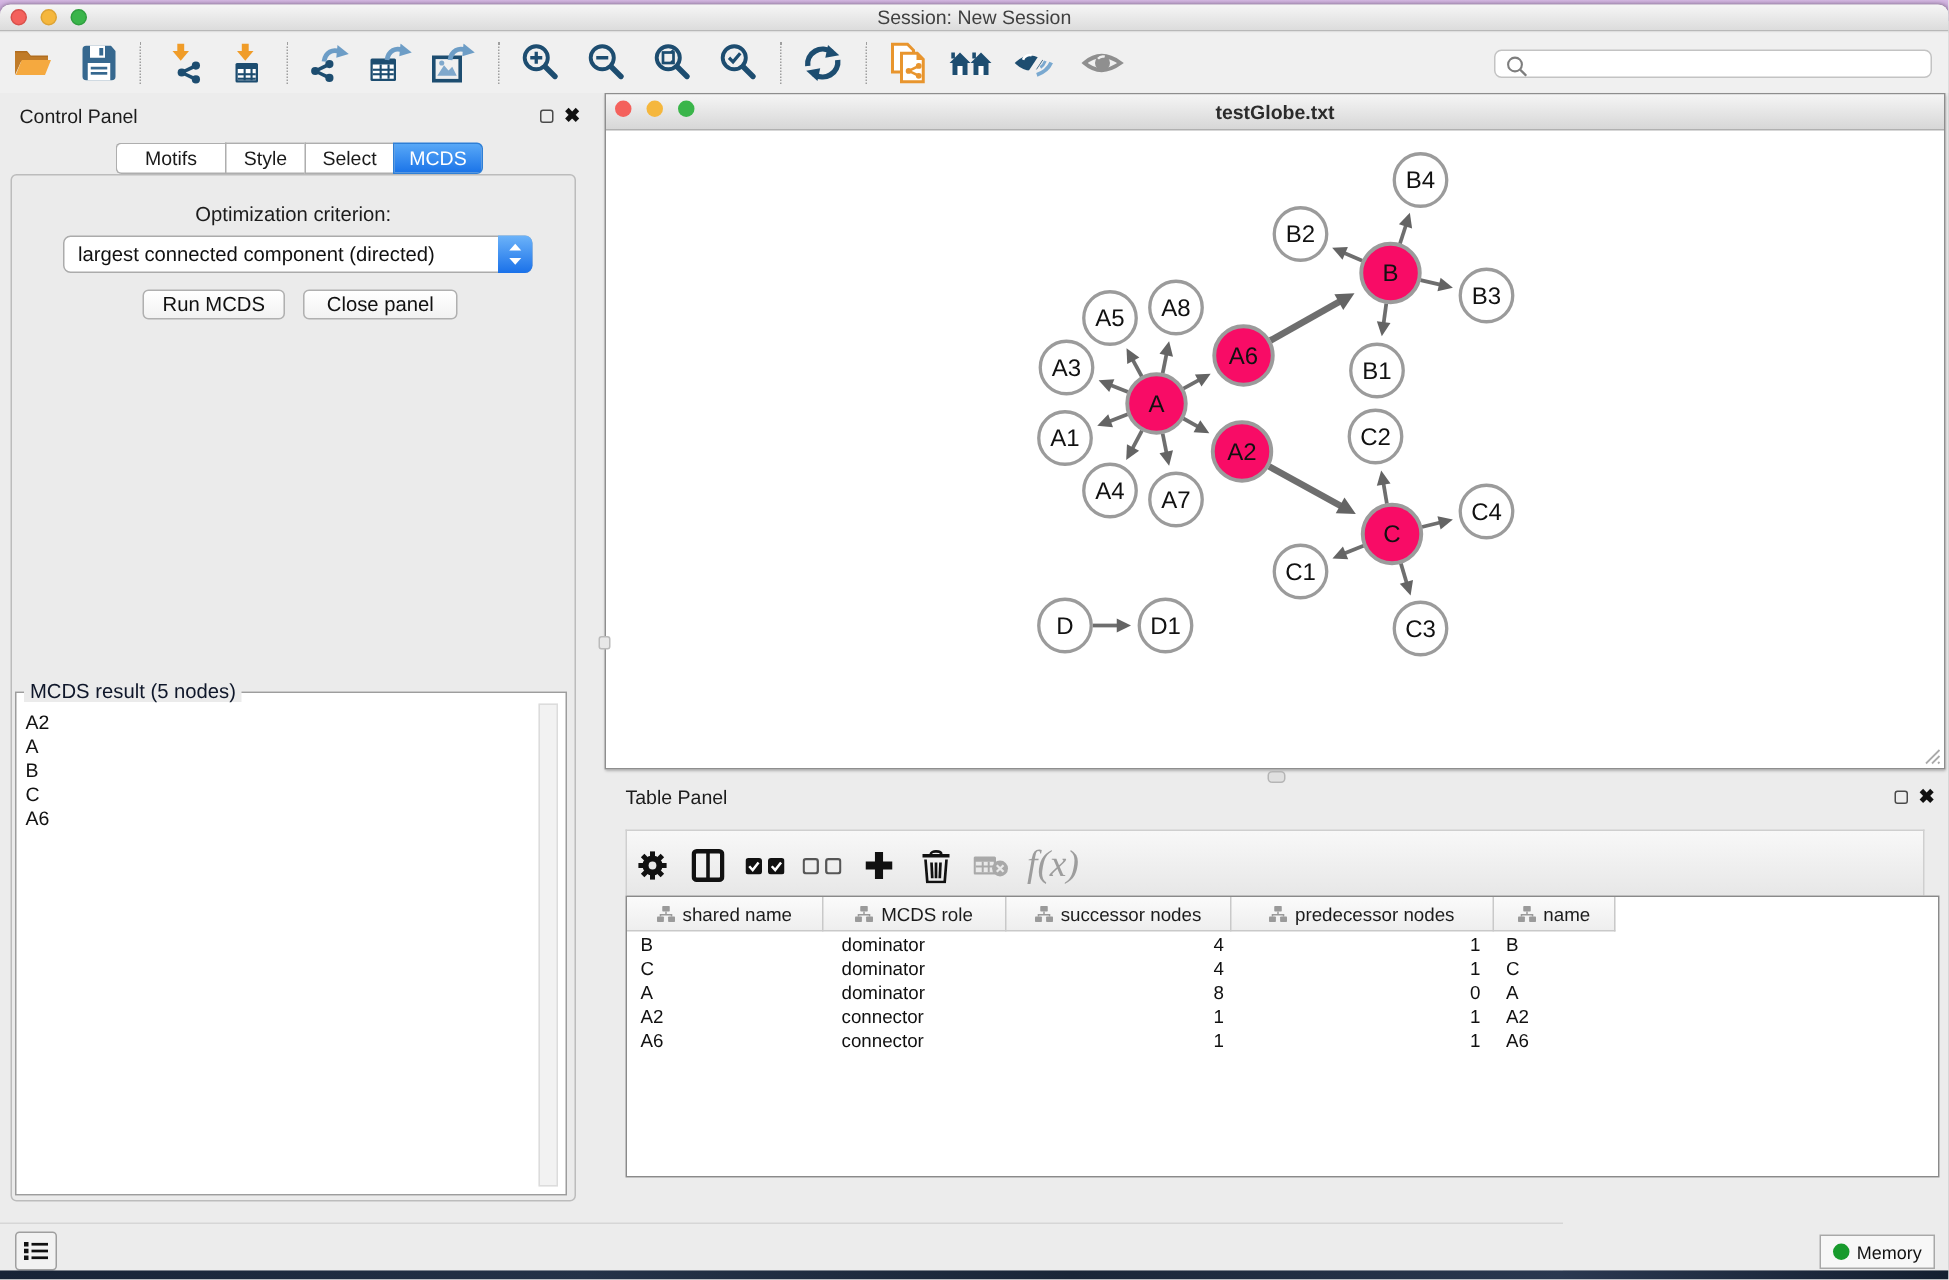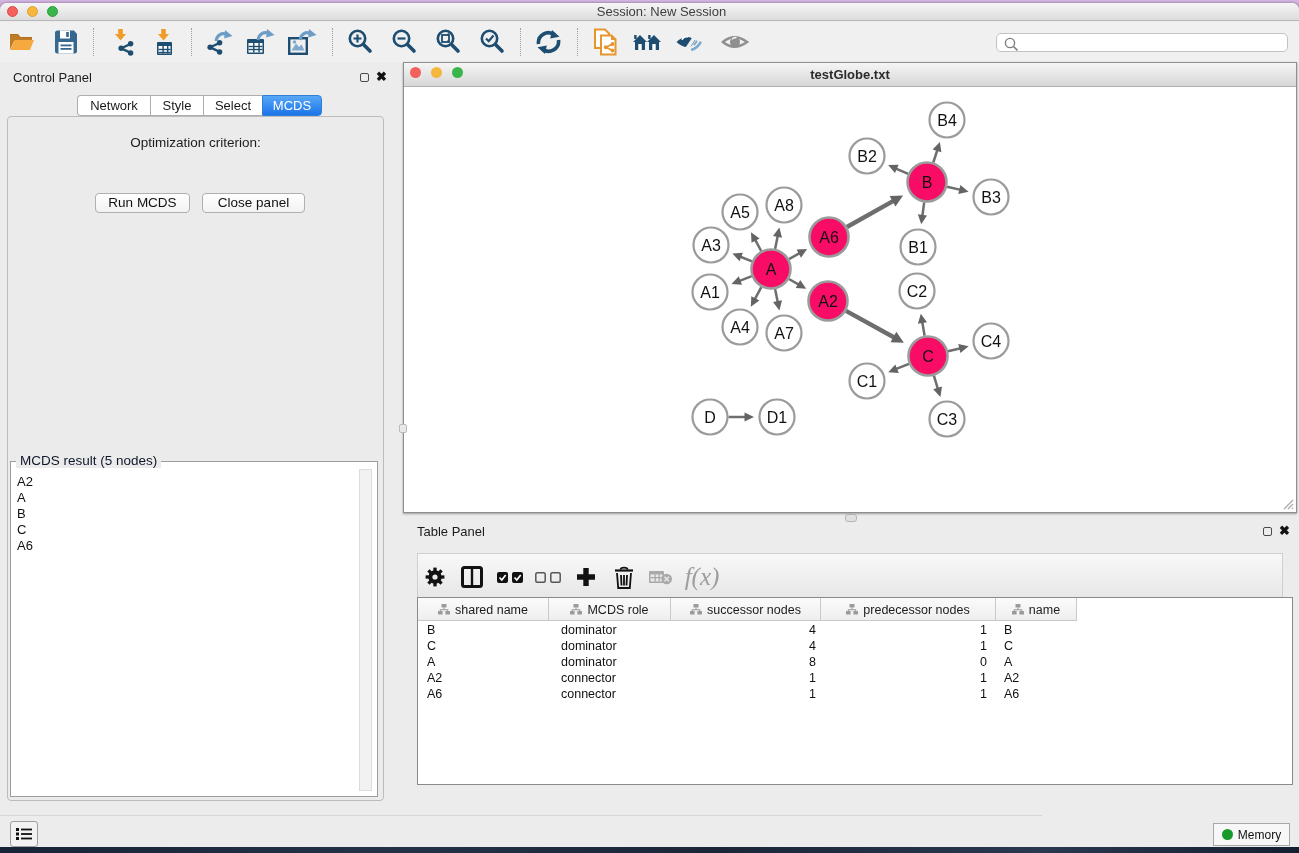--- a/index.html
+++ b/index.html
@@ -1,19 +1,19 @@
 <!DOCTYPE html>
 <html><head><meta charset="utf-8"><style>
 *{margin:0;padding:0;box-sizing:border-box;}
 html,body{width:1299px;height:853px;overflow:hidden;font-family:"Liberation Sans",sans-serif;}
 body{background:#ececec;position:relative;}
 .desktop-top{position:absolute;left:0;top:0;width:1299px;height:14px;background:linear-gradient(#d5b8e3,#bb95cf);z-index:0;}
 .desktop-bot{position:absolute;left:0;top:847px;width:1299px;height:6px;background:linear-gradient(90deg,#172336,#243248 30%,#1a2638 55%,#2a3850 80%,#141f30);z-index:5;}
 .appwin{position:absolute;left:0;top:3px;width:1299px;height:844px;background:#ececec;border-radius:7px 7px 0 0;z-index:1;box-shadow:0 0 3px rgba(0,0,0,.4);}
-.titlebar{position:absolute;left:0;top:0;width:100%;height:18px;background:linear-gradient(#f6f6f6,#dcdcdc);border-bottom:1px solid #b8b8b8;border-radius:7px 7px 0 0;padding-left:12px;}
+.titlebar{position:absolute;left:0;top:0;width:100%;height:18px;background:linear-gradient(#f6f6f6,#dcdcdc);border-bottom:1px solid #b8b8b8;border-radius:7px 7px 0 0;}
 .titlebar .tl{position:absolute;top:3px;width:11px;height:11px;border-radius:50%;}
 .title-text{position:absolute;top:0;width:100%;text-align:center;font-size:13px;line-height:18px;color:#404040;}
 .toolbar{position:absolute;left:0;top:19px;width:100%;height:40px;background:#f0f0f0;}
 .tbi{position:absolute;top:0;height:40px;display:flex;align-items:center;justify-content:center;}
 .tbsep{position:absolute;top:6px;height:28px;border-left:1px dotted #9f9f9f;width:0;}
 .searchbox{position:absolute;left:996px;top:11px;width:292px;height:19px;background:#fff;border:1px solid #c3c3c3;border-radius:5px;}
 
 .cpanel{position:absolute;left:0;top:59px;width:391px;height:756px;}
 .cp-head{position:absolute;left:13px;top:8px;font-size:13px;color:#1c1c1c;}
 .cp-float{position:absolute;left:360px;top:11px;width:9px;height:9px;border:1.6px solid #4a4a4a;border-radius:2px;}
@@ -253,26 +253,32 @@
         </svg>
       </div>
     </div>
 
   <div class="cpanel">
     <div class="cp-head">Control Panel</div>
     <div class="cp-float"></div>
     <div class="cp-close">✖</div>
     <div class="cp-body"></div>
     <div class="cp-tabs">
-      <div class="cp-tab first" style="width:73px;">Network</div>
+      <div class="cp-tab first" style="width:73px;">Motifs</div>
         <div class="cp-tab" style="width:53px;">Style</div>
         <div class="cp-tab" style="width:59px;">Select</div>
         <div class="cp-tab sel" style="width:60px;">MCDS</div>
     </div>
     <div class="opt-label">Optimization criterion:</div>
+    <div class="dropdown">largest connected component (directed)
+      <div class="dd-btn"><svg width="23" height="25" viewBox="0 0 23 25">
+            <path d="M11.5 5.5 L15.5 10 H7.5 Z" fill="#fff"></path>
+            <path d="M11.5 19.5 L15.5 15 H7.5 Z" fill="#fff"></path>
+          </svg></div>
+    </div>
     <div class="btn" style="left:95px;top:131px;width:95px;">Run MCDS</div>
     <div class="btn" style="left:202px;top:131px;width:103px;">Close panel</div>
     <div class="fieldset">
       <div class="fs-legend">MCDS result (5 nodes)</div>
       <div class="fs-list">A2<br>A<br>B<br>C<br>A6</div>
       <div class="fs-scroll"></div>
     </div>
   </div>
 
   <div class="netwin">

